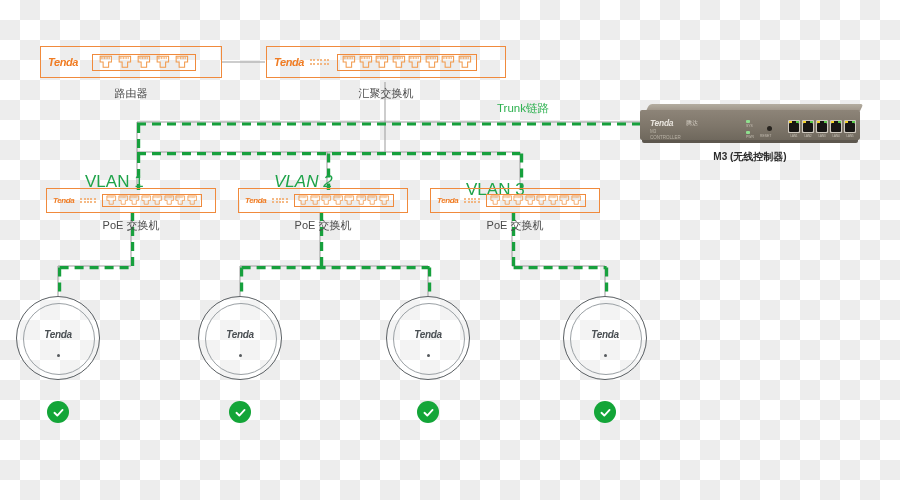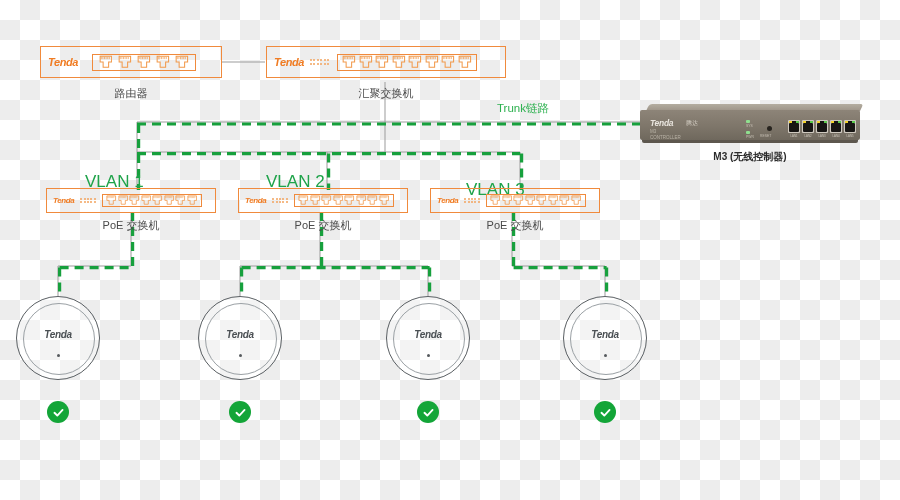--- a/index.html
+++ b/index.html
@@ -631,21 +631,21 @@
             <line x1="4.8" y1="1.6" x2="4.8" y2="3.6" stroke-width="0.6"></line>
             <line x1="6.199999999999999" y1="1.6" x2="6.199999999999999" y2="3.6" stroke-width="0.6"></line>
             <line x1="7.6" y1="1.6" x2="7.6" y2="3.6" stroke-width="0.6"></line>
             <line x1="9" y1="1.6" x2="9" y2="3.6" stroke-width="0.6"></line>
           </g>
         </svg>
       </div>
   </div>
   <div class="lbl" style="left:46px; top:218px; width:170px;">PoE 交换机</div>
 
-  <div class="lbl-vlan" style="left:266px; top:172px;">VLAN 2</div>
+  <div class="lbl-vlan" style="left:274px; top:172px;font-style:italic;">VLAN 2</div>
   <div class="dev" style="left:238px; top:188px; width:170px; height:25px;">
     <span class="tenda-logo" style="font-size:8px; margin-left:6px;">Tenda</span>
     <div class="leds">
       <div class="col">
           <i></i>
           <i></i>
         </div>
       <div class="col">
           <i></i>
           <i></i>

